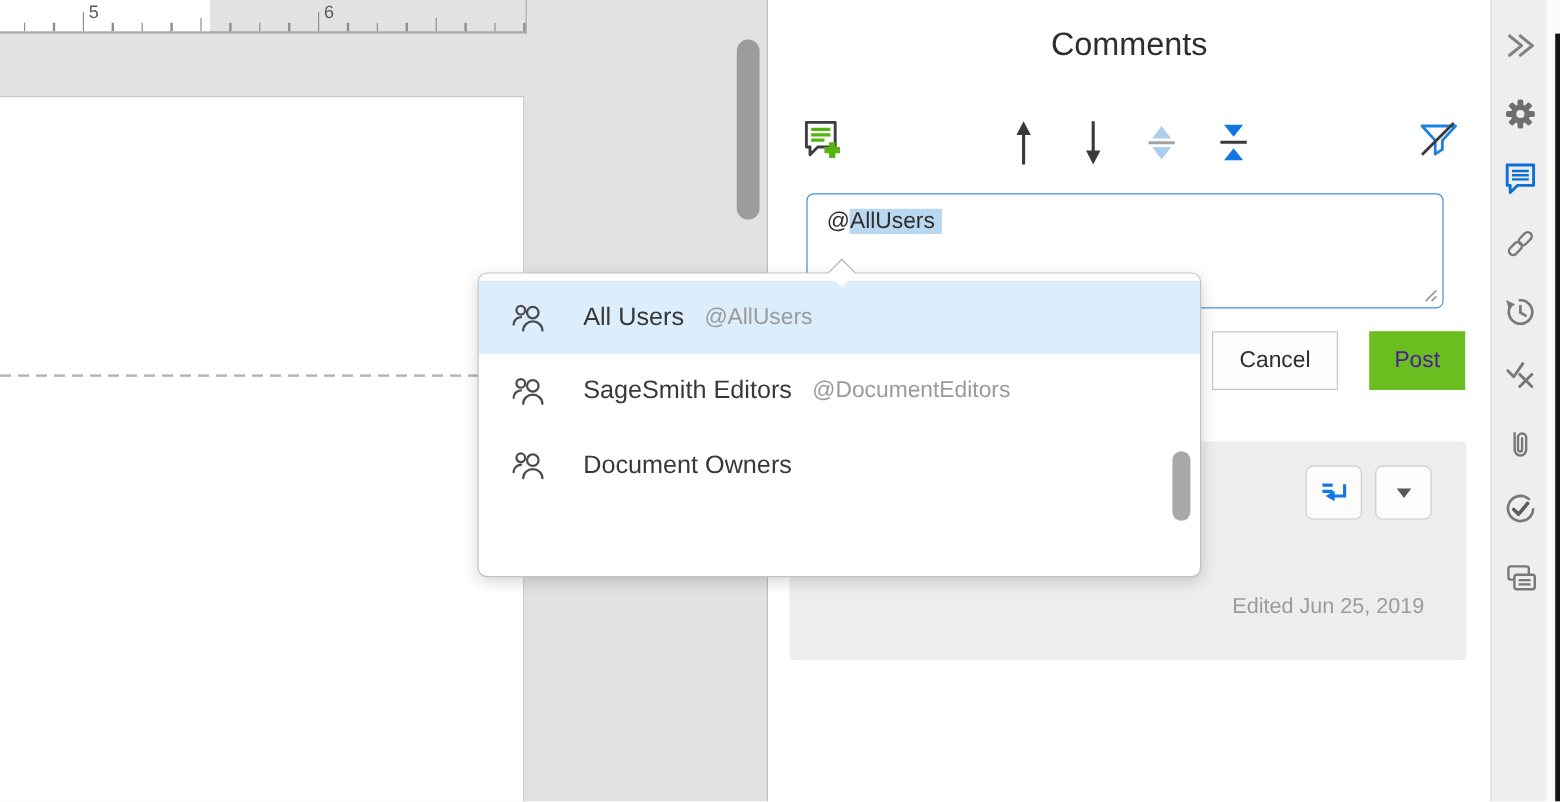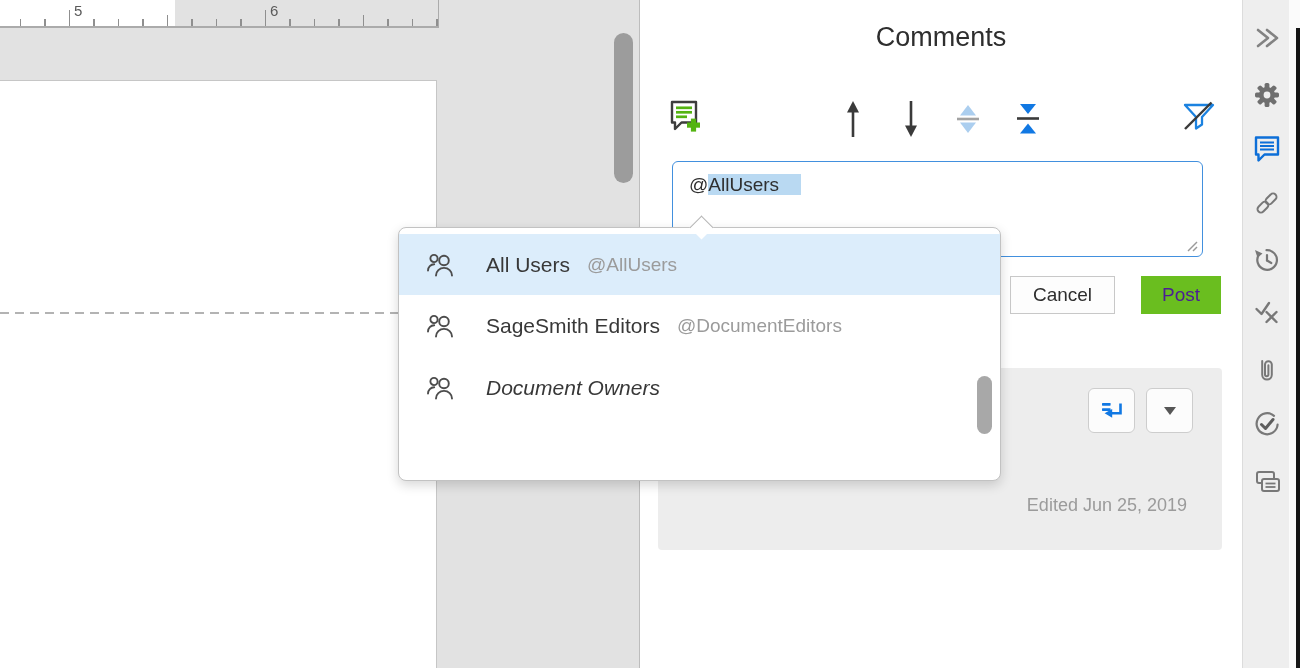--- a/index.html
+++ b/index.html
@@ -18,42 +18,42 @@
   .tick.mid { height:11px; }
   .tick.maj { height:16px; }
   .canvas-scrollbar { position:absolute; left:614px; top:33px; width:19px; height:150px; border-radius:10px; background:#9c9c9c; }
 
   
   .panel { position:absolute; left:640px; top:0; width:602px; height:668px; background:#fff; }
   .panel-title { position:absolute; left:0; top:22px; width:100%; text-align:center; font-size:27px; color:#2e2e2e; }
   .tb-icon { position:absolute; cursor:pointer; }
   .composer { position:absolute; left:32px; top:161px; width:531px; height:96px; background:#fff;
     border:1.5px solid #4290de; border-radius:6px; padding:12px 16px; font-size:19px; color:#2f2f2f; }
-  .composer .sel { background:#b9d9f2; padding-right:22px; }
+  .composer .sel { background:#b9d9f2; padding-right:6px; }
   .resize-grip { position:absolute; right:4px; bottom:4px; }
-  .btn { position:absolute; top:276px; height:38px; border-radius:0; font-family:"Liberation Sans",sans-serif;
+  .btn { position:absolute; top:276px; height:49px; border-radius:0; font-family:"Liberation Sans",sans-serif;
     font-size:19px; cursor:pointer; }
   .btn-cancel { left:370px; width:105px; background:#fdfdfd; border:1px solid #c8c8c8; color:#2e2e2e; }
   .btn-post { left:501px; width:80px; background:#6abe1f; border:none; color:#4c1d95; }
 
   .card { position:absolute; left:18px; top:368px; width:564px; height:182px; background:#ededed; border-radius:4px; }
   .card-btn { position:absolute; top:20px; width:47px; height:45px; background:#fcfcfc; border:1px solid #cdcdcd;
     border-radius:6px; display:flex; align-items:center; justify-content:center; cursor:pointer; }
   .card-btn.reply { left:430px; }
   .card-btn.menu { left:488px; }
   .tri-down { width:0; height:0; border-left:6.5px solid transparent; border-right:6.5px solid transparent; border-top:8px solid #565656; }
   .edited { position:absolute; right:35px; top:127px; font-size:18px; color:#9b9b9b; }
 
   
   .dropdown { position:absolute; left:398px; top:227px; width:603px; height:254px; background:#fff;
     border:1px solid #c2c2c2; border-radius:8px; box-shadow:0 4px 12px rgba(0,0,0,.16); z-index:10; padding-top:6px; }
   .notch { position:absolute; left:294px; top:-9.5px; width:17px; height:17px; background:#fff;
     transform:rotate(45deg); border-left:1.5px solid #b5b5b5; border-top:1.5px solid #b5b5b5; }
   .dd-row { display:flex; align-items:center; padding-left:27px; cursor:pointer; }
-  .dd-row.r1 { height:60px; } .dd-row.r2 { height:61px; background:#dcedfb; } .dd-row.r3 { height:62px; } .dd-row.r4 { height:62px;font-style:italic; }
+  .dd-row.r1 { height:60px; } .dd-row.r2 { height:61px; background:#dcedfb; } .dd-row.r3 { height:62px; } .dd-row.r4 { height:62px; }
   .dd-iconbox { width:44px; display:flex; align-items:center; }
   .avatar { width:39px; height:39px; border-radius:50%; border:2.5px solid #bf2b30; color:#bf2b30;
     display:flex; align-items:center; justify-content:center; font-size:15px; font-weight:bold; letter-spacing:.5px; }
   .dd-name { font-size:21px; color:#383838; margin-left:16px; }
   .dd-handle { font-size:19px; color:#9b9b9b; margin-left:17px; }
   .dd-scroll { position:absolute; left:578px; top:148px; width:15px; height:58px; border-radius:8px; background:#a8a8a8; }
 
   
   .sidebar { position:absolute; left:1242px; top:0; width:47px; height:668px; background:#eeeeee; border-left:1px solid #dcdcdc; }
   .sb-icon { position:absolute; left:9px; width:30px; height:30px; display:flex; align-items:center; justify-content:center; cursor:pointer; }

